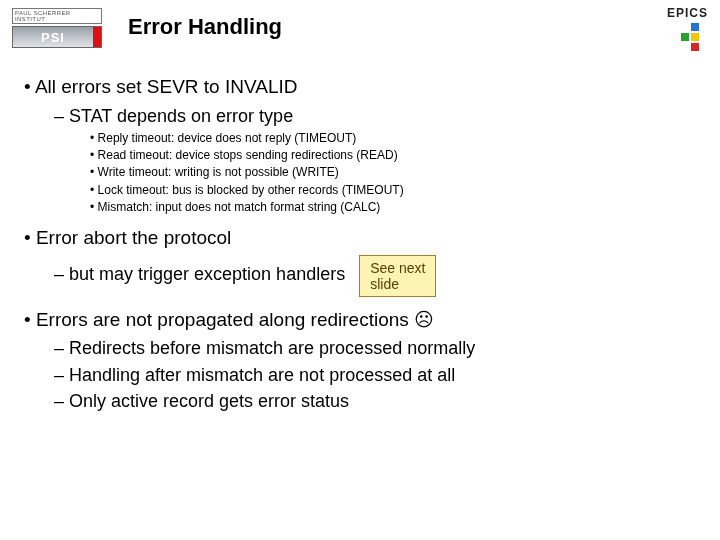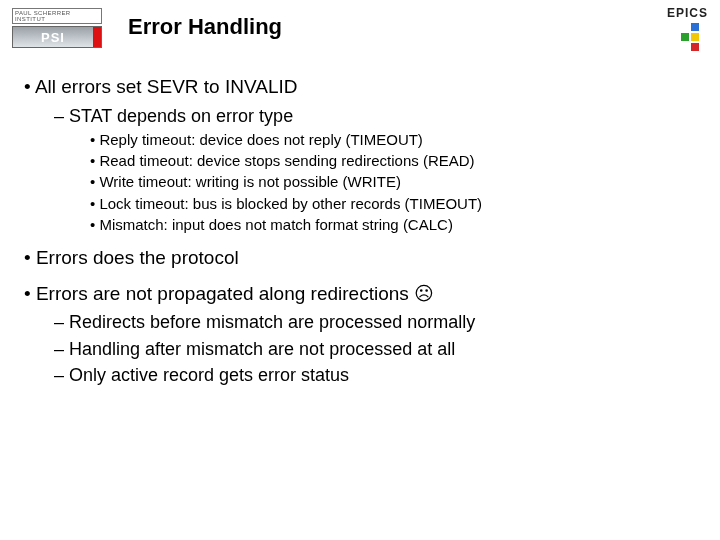--- a/index.html
+++ b/index.html
@@ -66,21 +66,21 @@
   .sq.b{background:#2a6fd6;} .sq.g{background:#2ca02c;} .sq.y{background:#f0c808;} .sq.r{background:#d62728;}
   .content {
     padding: 12px 17px 0 24px;
     font-size: 19px;
     line-height: 1.35;
   }
   .lvl1 { margin: 10px 0 4px 0; }
   .lvl1::before { content:"• "; }
   .lvl2 { margin: 2px 0 2px 30px; font-size:18px; }
   .lvl2::before { content:"– "; }
-  .lvl3 { margin: 1px 0 1px 66px; font-size:15px; }
+  .lvl3 { margin: 1px 0 1px 66px; font-size:12px; }
   .lvl3::before { content:"• "; }
   .inline-row { display:flex; align-items:center; gap:14px; flex-wrap:nowrap;}
   .note {
     background:#fdf3b3;
     border:1px solid #a08030;
     padding:4px 10px;
     font-family: "Comic Sans MS", cursive, sans-serif;
     font-size:14px;
     color:#5a3e00;
     line-height:1.15;
@@ -117,20 +117,27 @@
 
 <div class="content">
   <div class="lvl1">All errors set SEVR to INVALID</div>
   <div class="lvl2">STAT depends on error type</div>
   <div class="lvl3">Reply timeout: device does not reply (TIMEOUT)</div>
   <div class="lvl3">Read timeout: device stops sending redirections (READ)</div>
   <div class="lvl3">Write timeout: writing is not possible (WRITE)</div>
   <div class="lvl3">Lock timeout: bus is blocked by other records (TIMEOUT)</div>
   <div class="lvl3">Mismatch: input does not match format string (CALC)</div>
 
-  <div class="lvl1">Errors does the protocol</div>
+  <div class="lvl1">Error abort the protocol</div>
+  <div class="inline-row">
+    <div class="lvl2" style="margin-top:0">but may trigger exception handlers</div>
+    <div class="note">
+      <div>See next</div>
+      <div>slide</div>
+    </div>
+  </div>
 
   <div class="lvl1">Errors are not propagated along redirections ☹</div>
   <div class="lvl2">Redirects before mismatch are processed normally</div>
   <div class="lvl2">Handling after mismatch are not processed at all</div>
   <div class="lvl2">Only active record gets error status</div>
 
 </div>
 
 </body></html>

